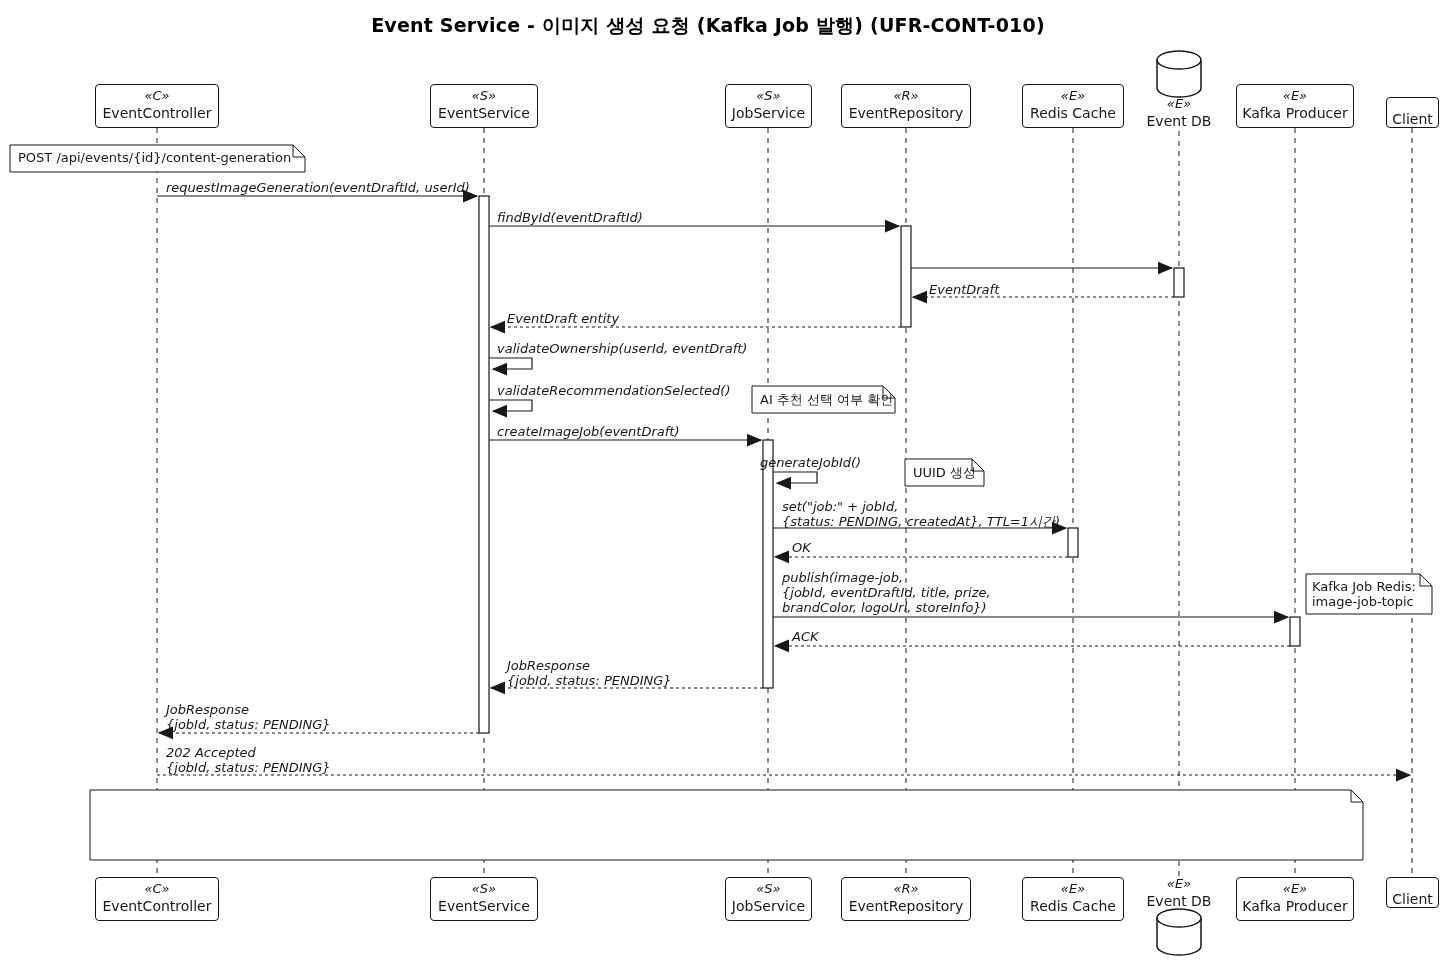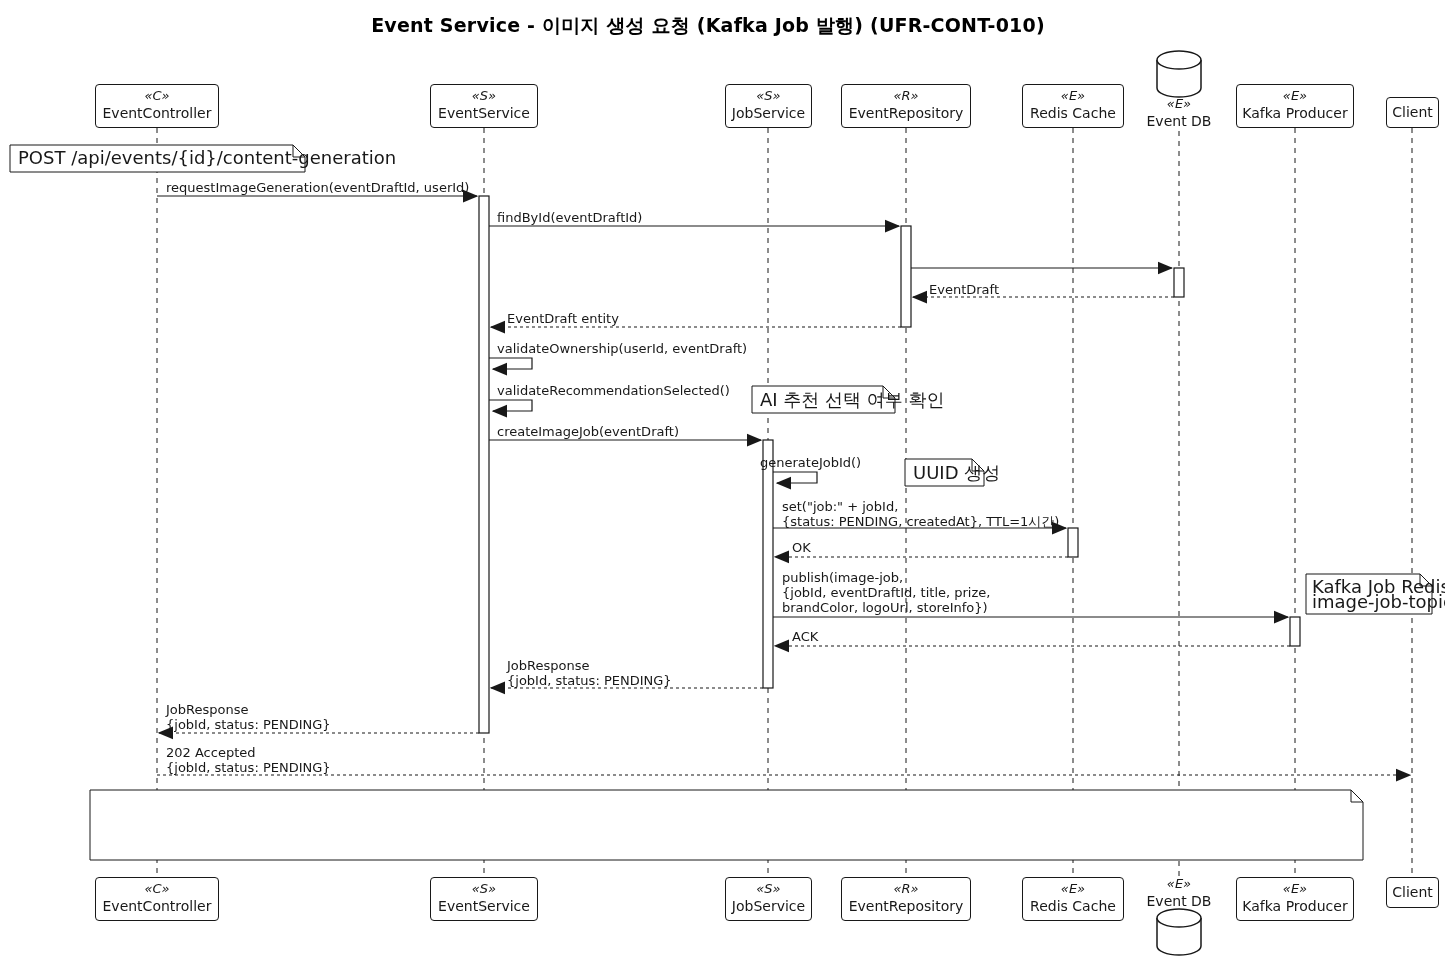--- a/index.html
+++ b/index.html
@@ -17,24 +17,24 @@
     text-align:center;font-size:19px;font-weight:bold;color:#000;
     letter-spacing:0.2px;
   }
   .pbox{
     position:absolute;box-sizing:border-box;
     border:1.5px solid #181818;border-radius:4px;background:#ffffff;
     text-align:center;padding-top:3px;
   }
   .stereo{font-size:13px;font-style:italic;line-height:16px;}
   .pname{font-size:14px;line-height:19px;}
-  .pbox.single{padding-top:5px;}
+  .pbox.single{padding-top:12px;}
   .dblabel{position:absolute;text-align:center;width:90px;}
-  .msg{position:absolute;font-size:13px;line-height:15px;white-space:nowrap;color:#181818;}
-  .note-text{position:absolute;font-size:18px;line-height:15px;white-space:nowrap;color:#181818;}
+  .msg{position:absolute;font-size:13px;line-height:15px;white-space:nowrap;color:#181818;font-style:italic;}
+  .note-text{position:absolute;font-size:13px;line-height:15px;white-space:nowrap;color:#181818;}
   .note-text.big{line-height:16px;}
   svg .ll{stroke:#181818;stroke-width:1;stroke-dasharray:5,5;fill:none;}
   svg .np{fill:#ffffff;stroke:#181818;stroke-width:1;}
   svg .nf{fill:none;stroke:#181818;stroke-width:1;}
   svg .act{fill:#ffffff;stroke:#181818;stroke-width:1.2;}
   svg .ar{stroke:#181818;stroke-width:1.2;fill:none;}
   svg .ar.d{stroke-dasharray:3,3;}
   svg .cyl{fill:#ffffff;stroke:#181818;stroke-width:1.5;}
 </style>
 </head>

